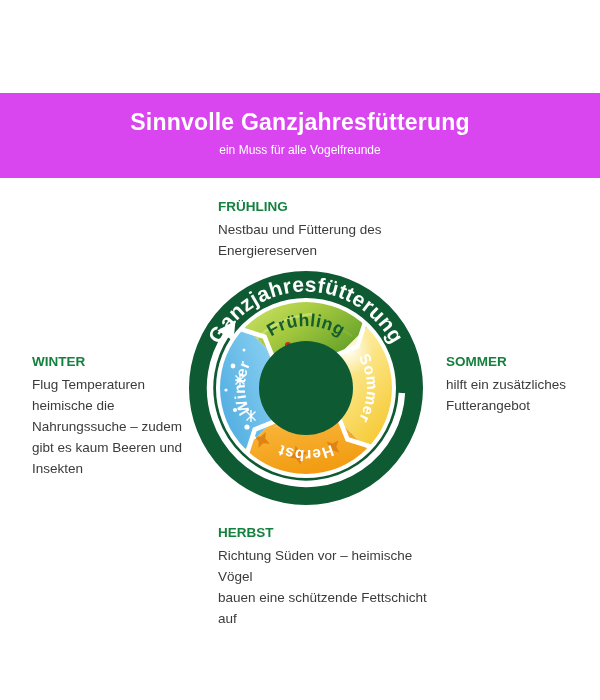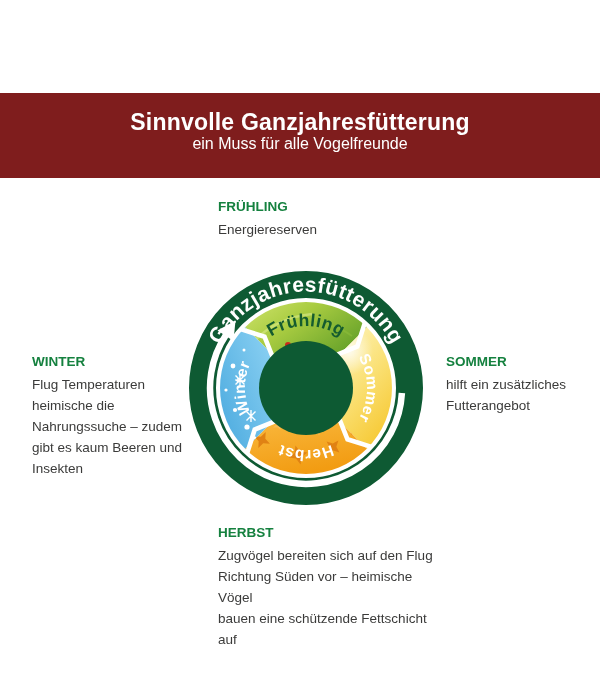--- a/index.html
+++ b/index.html
@@ -2,65 +2,65 @@
 <html><head>
 <meta charset="utf-8">
 <style>
   html,body{margin:0;padding:0;}
   body{
     width:600px;height:700px;position:relative;background:#ffffff;
     font-family:"Liberation Sans", sans-serif;overflow:hidden;
   }
   .banner{
     position:absolute;left:0;top:93px;width:600px;height:85px;
-    background:#7f1d1d;color:#fff;text-align:center;box-sizing:border-box;
+    background:#d946ef;color:#fff;text-align:center;box-sizing:border-box;
     padding-top:17px;
   }
   .banner .title{font-size:23px;font-weight:700;letter-spacing:.2px;line-height:1.1;}
-  .banner .subtitle{font-size:16px;font-weight:400;}
+  .banner .subtitle{font-size:12px;font-weight:400;margin-top:8px;}
   .note{position:absolute;color:#3B3B3A;font-size:13.5px;line-height:21px;}
   .note .heading{color:#15813F;font-weight:700;font-size:13.5px;margin-bottom:2px;}
   .note-fruehling{left:218px;top:196px;width:200px;}
   .note-winter{left:32px;top:351px;width:165px;}
   .note-sommer{left:446px;top:351px;width:150px;}
   .note-herbst{left:218px;top:522px;width:230px;}
   .wheel-wrap{position:absolute;left:0;top:0;width:600px;height:700px;pointer-events:none;}
   svg text{font-family:"Liberation Sans", sans-serif;}
 </style>
 </head>
 <body>
 
 <div class="banner">
   <div class="title">Sinnvolle Ganzjahresfütterung</div>
   <div class="subtitle">ein Muss für alle Vogelfreunde</div>
 </div>
 
 <div class="note note-fruehling">
   <div class="heading">FRÜHLING</div>
+  <div>Nestbau und Fütterung des</div>
   <div>Energiereserven</div>
 </div>
 
 <div class="note note-winter">
   <div class="heading">WINTER</div>
   <div>Flug Temperaturen</div>
   <div>heimische die</div>
   <div>Nahrungssuche – zudem</div>
   <div>gibt es kaum Beeren und</div>
   <div>Insekten</div>
 </div>
 
 <div class="note note-sommer">
   <div class="heading">SOMMER</div>
   <div>hilft ein zusätzliches</div>
   <div>Futterangebot</div>
 </div>
 
 <div class="note note-herbst">
   <div class="heading">HERBST</div>
-  <div>Zugvögel bereiten sich auf den Flug</div>
   <div>Richtung Süden vor – heimische Vögel</div>
   <div>bauen eine schützende Fettschicht auf</div>
 </div>
 
 <div class="wheel-wrap">
 <svg width="600" height="700" viewBox="0 0 600 700">
   <defs>
     <linearGradient id="gradFru" x1="0" y1="0" x2="1" y2="0.6">
       <stop offset="0" stop-color="#CFE36C"></stop>
       <stop offset="0.45" stop-color="#A9CC41"></stop>

